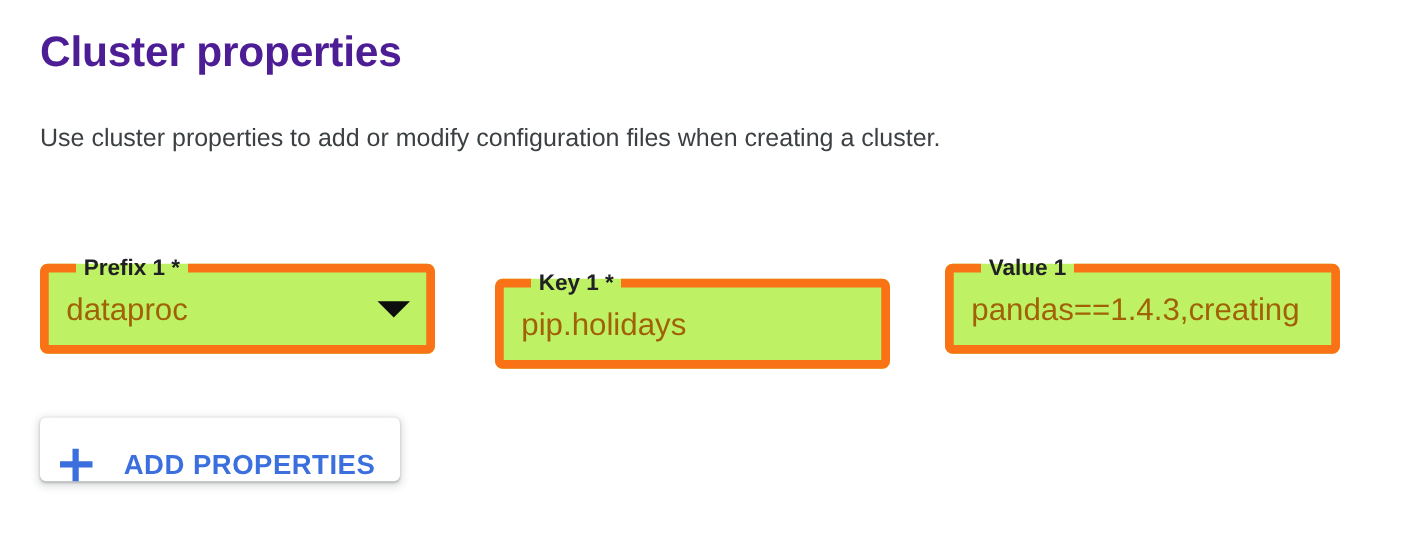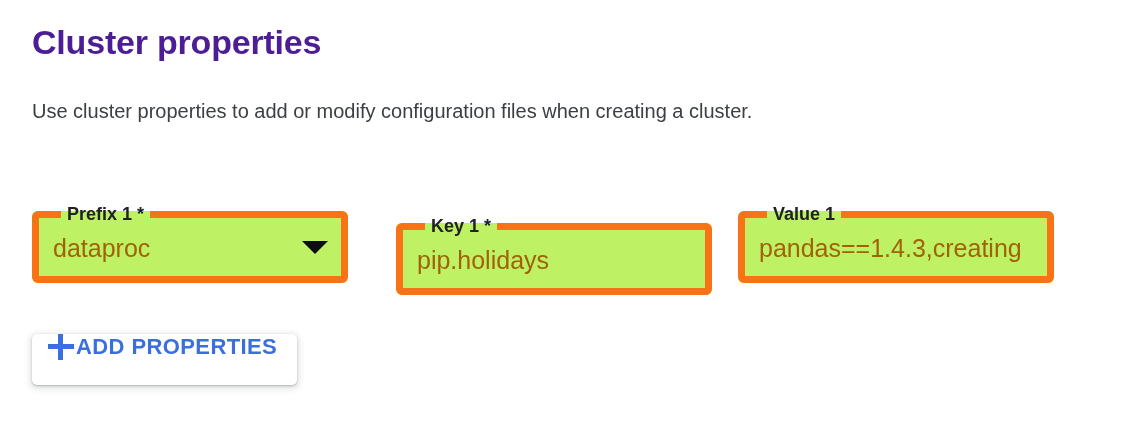--- a/index.html
+++ b/index.html
@@ -58,21 +58,21 @@
 
   .field {
     position: absolute;
     top: 0;
     width: 316px;
     height: 78px;
     box-sizing: border-box;
   }
   .field.prefix { left: 0px; }
   .field.key    { left: 364px; margin-top: 12px; }
-  .field.value  { left: 706px; }
+  .field.value  { left: 724px; }
 
   
   .field fieldset {
     position: absolute;
     left: 0;
     top: 0;
     margin: 0;
     padding: 0 10px;
     width: 316px;
     height: 78px;
@@ -121,22 +121,22 @@
   }
 
   
   .add-button {
     position: absolute;
     left: 32px;
     top: 334px;
     height: 51px;
     padding: 0 20px 0 16px;
     display: inline-flex;
-    align-items: flex-start;
-    gap: 2px;
+    align-items: flex-end;
+    gap: 25px;
     background: #ffffff;
     border: none;
     border-radius: 5px;
     box-shadow: 0 1px 2px 0 rgba(60,64,67,0.30),
                 0 2px 6px 2px rgba(60,64,67,0.15);
     cursor: pointer;
     font-family: "Liberation Sans", sans-serif;
   }
   .add-button .plus-icon {
     position: relative;

